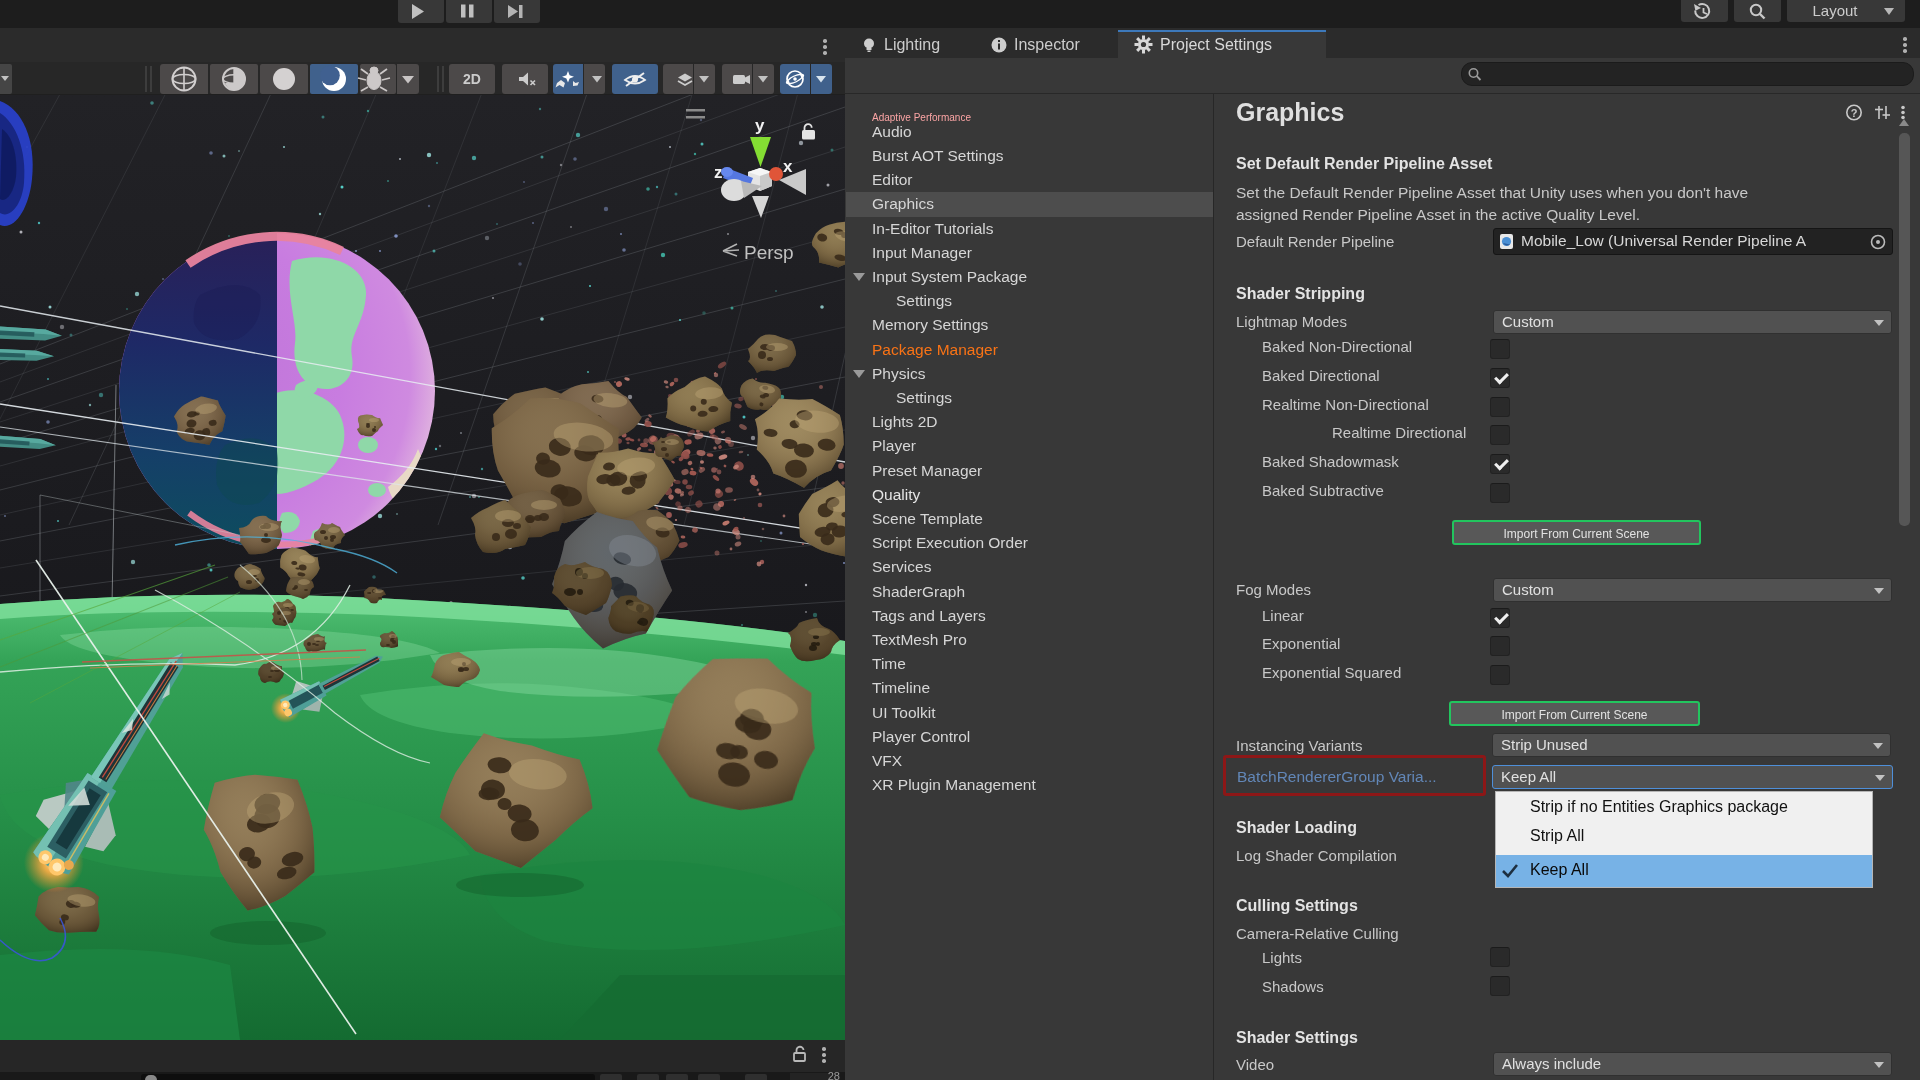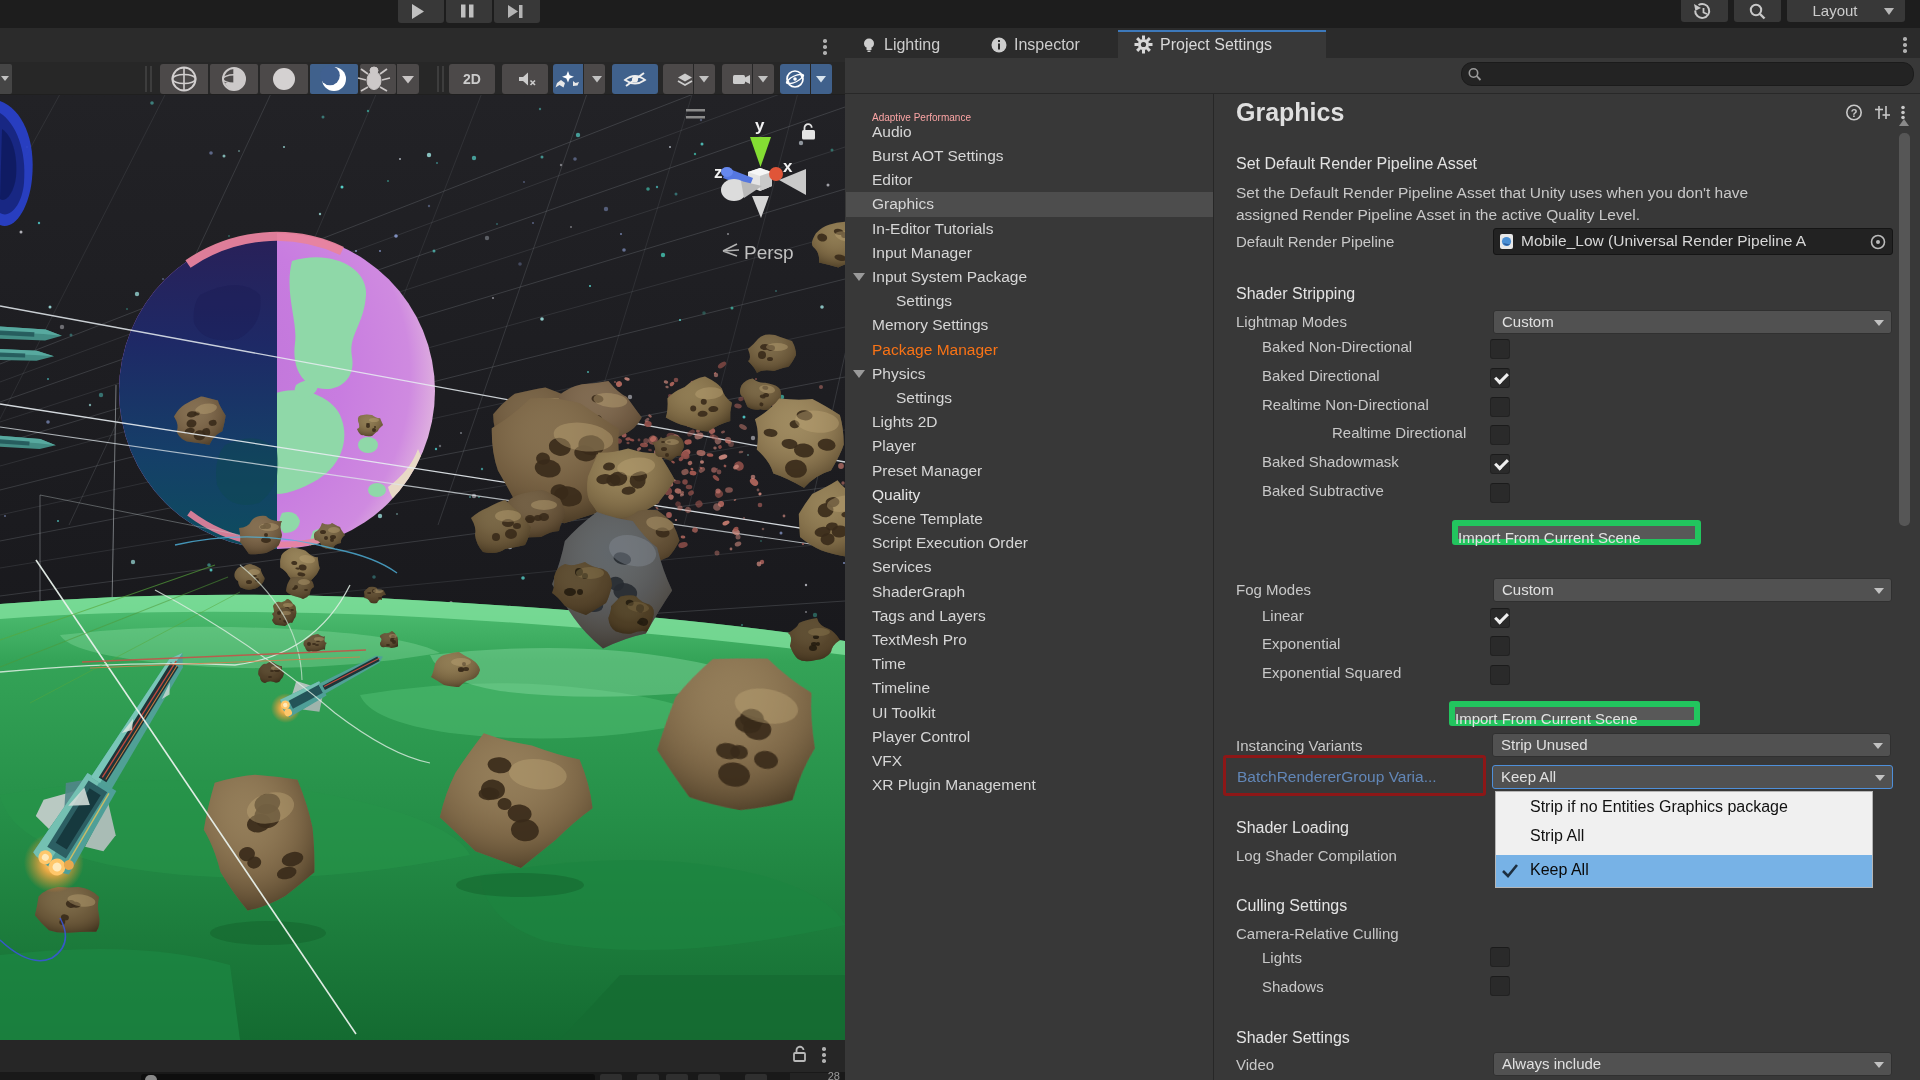--- a/index.html
+++ b/index.html
@@ -1,27 +1,27 @@
 <!DOCTYPE html>
 <html><head><meta charset="utf-8"><style>
 *{margin:0;padding:0;box-sizing:border-box}
 html,body{width:1920px;height:1080px;overflow:hidden;background:#383838;
  font-family:"Liberation Sans",sans-serif;-webkit-font-smoothing:antialiased}
 .abs{position:absolute}
 .lbl{position:absolute;color:#c8c8c8;font-size:15px;white-space:nowrap}
-.hdr{position:absolute;color:#e3e3e3;font-size:16px;font-weight:normal;white-space:nowrap}
+.hdr{position:absolute;color:#e3e3e3;font-size:16px;font-weight:bold;white-space:nowrap}
 .dd{position:absolute;background:#515151;border-radius:3px;border:1px solid #303030;color:#e0e0e0;
  font-size:15px;line-height:22px;padding-left:8px;white-space:nowrap;overflow:hidden}
 .dd:after{content:"";position:absolute;right:7px;top:9px;border-left:5px solid transparent;
  border-right:5px solid transparent;border-top:6px solid #c2c2c2}
 .cb{position:absolute;width:20px;height:20px;background:#2a2a2a;border-radius:3px;border:1px solid #222;border-top-color:#1b1b1b}
 .ck:after{content:"";position:absolute;left:4px;top:4px;width:10px;height:5px;
  border-left:3px solid #eee;border-bottom:3px solid #eee;transform:rotate(-45deg)}
-.btn{position:absolute;background:#585858;border:6px solid #22c55e;border-radius:3px;
- color:#e2e2e2;font-size:15px;text-align:left}
+.btn{position:absolute;background:#585858;border:2px solid #22c55e;border-radius:3px;
+ color:#e2e2e2;font-size:12px;text-align:center}
 .tbbtn{position:absolute;background:#4c4949;border-radius:2px}
 .tbblue{background:#40618c}
 </style></head><body>
 
 <div class="abs" style="left:0;top:0;width:1920px;height:28px;background:#1d1d1d"></div>
 
 <div class="abs" style="left:398px;top:0;width:46px;height:23px;background:#383838;border-radius:0 0 3px 3px"></div>
 <div class="abs" style="left:446px;top:0;width:46px;height:23px;background:#383838;border-radius:0 0 3px 3px"></div>
 <div class="abs" style="left:494px;top:0;width:46px;height:23px;background:#383838;border-radius:0 0 3px 3px"></div>
 <svg class="abs" style="left:398px;top:0" width="142" height="23" viewBox="0 0 142 23">

